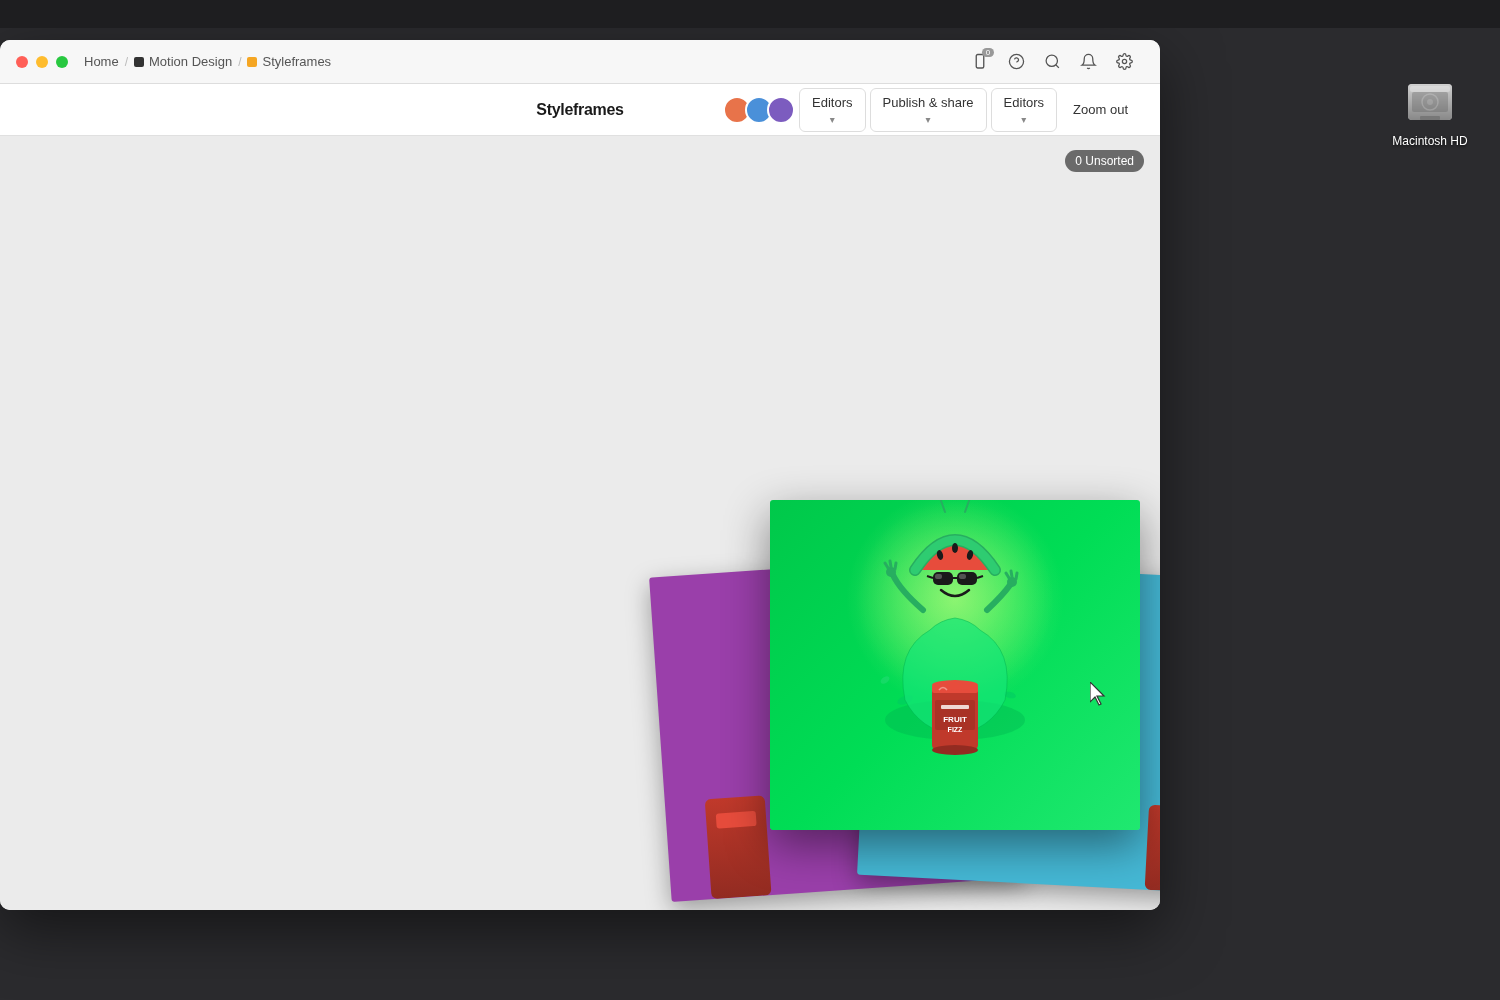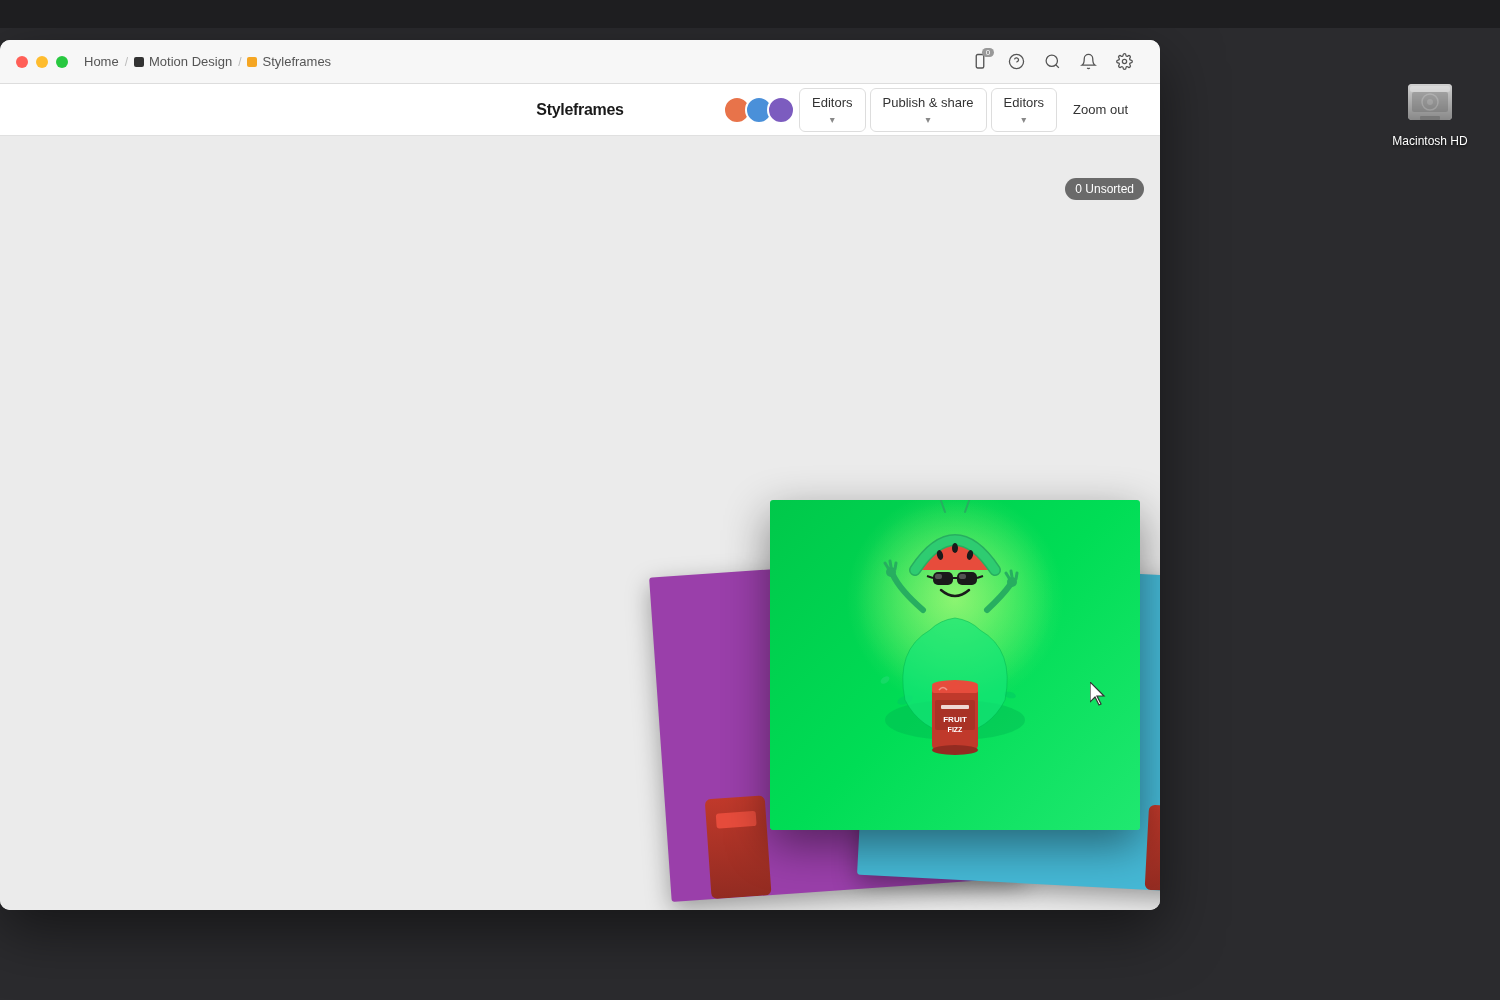--- a/index.html
+++ b/index.html
@@ -193,21 +193,20 @@
     .unsorted-badge {
       position: absolute;
       top: 14px;
       right: 16px;
       background: rgba(0,0,0,0.55);
       color: #fff;
       font-size: 12px;
       padding: 4px 10px;
       border-radius: 12px;
       font-weight: 500;
-      margin-top: 28px;
     }
 
     
     .card-stack {
       position: absolute;
       bottom: 100px;
       right: 60px;
     }
 
     

